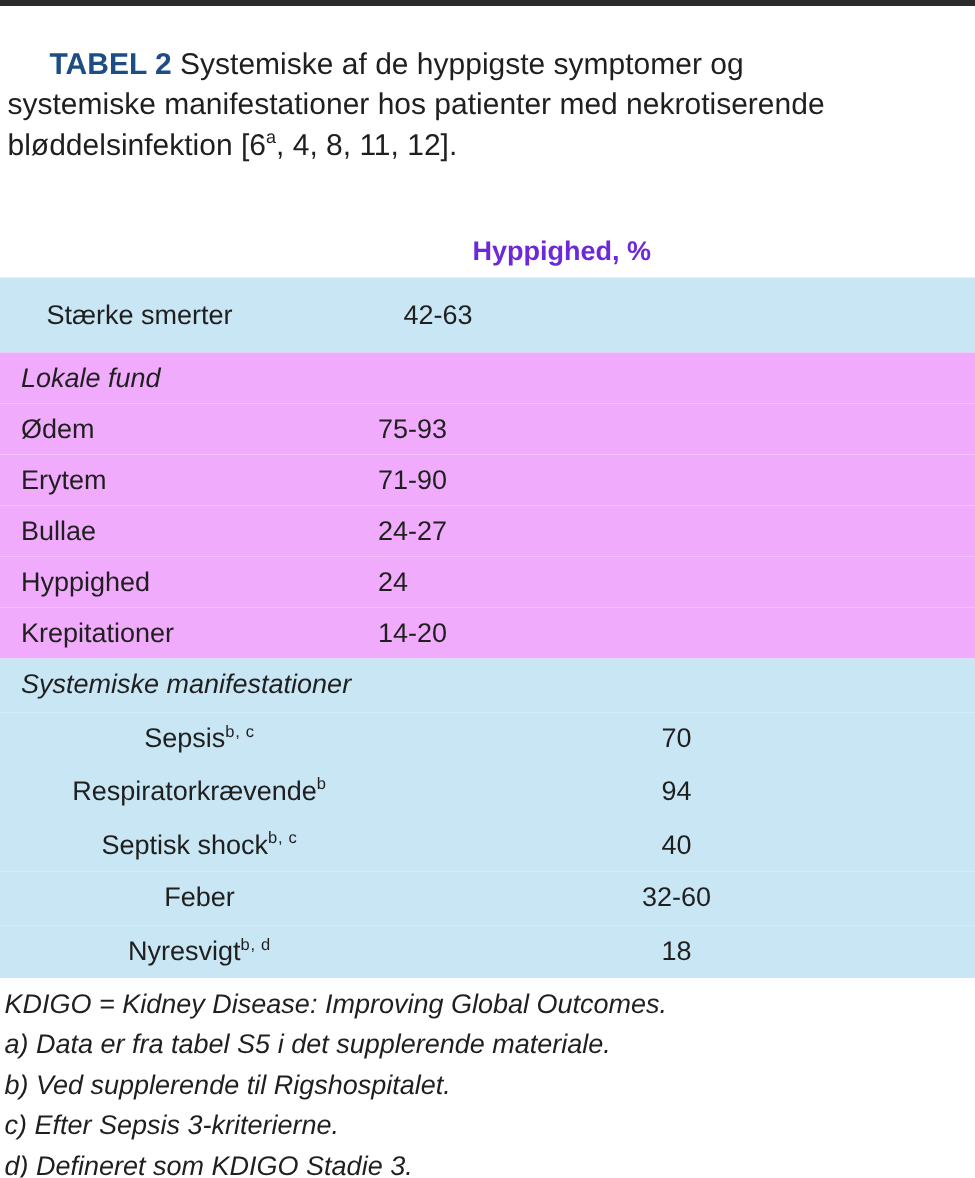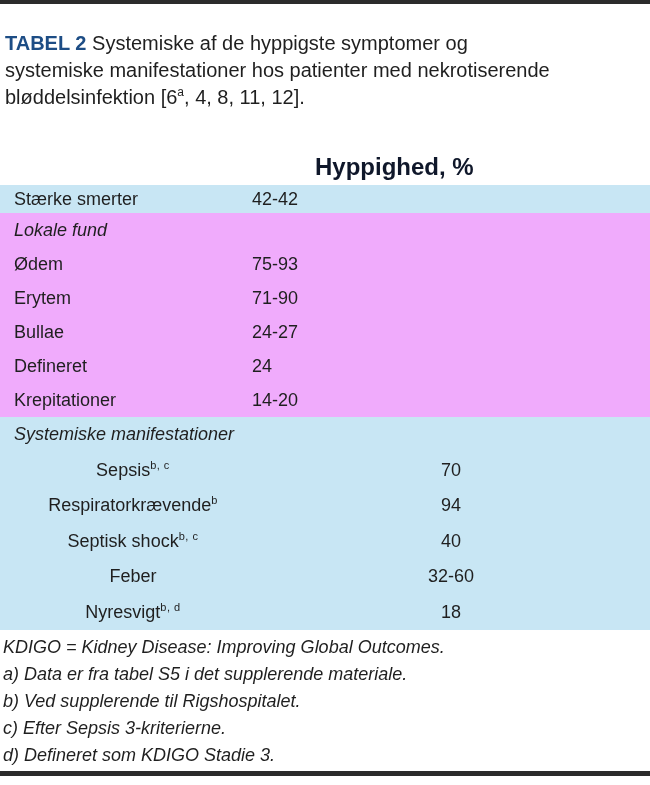--- a/index.html
+++ b/index.html
@@ -8,29 +8,29 @@
     font-family:"Liberation Sans","DejaVu Sans",sans-serif;
     color:#1f1f1f;-webkit-font-smoothing:antialiased;
   }
   .rule{width:650px;background:#2b2b2b;}
   .rule.top{height:4px;}
   .rule.bottom{height:5px;margin-top:2px;}
   .title{
     margin:26px 6px 0 5px;
     font-size:20px;line-height:27px;color:#1f1f1f;
   }
-  .title .tnum{color:#1d4d85;font-weight:bold;}
+  .title .tnum{color:#1d4d85;font-weight:bold;margin-left:28px;}
   .title sup{font-size:12px;line-height:0;}
   .value-header{
     margin:46px 0 8px 315px;
-    font-size:24px;font-weight:bold;line-height:20px;color:#0f172a;
+    font-size:18px;font-weight:bold;line-height:20px;color:#6d28d9;
   }
   .tbl{width:650px;}
   .row{display:flex;align-items:center;height:34px;}
-  .row.h33{height:28px;}
+  .row.h33{height:50px;padding-left:17px;}
   .row.h35{height:35.5px;text-align:center;}
   .band-dark{background:#c8e6f4;}
   .band-light{background:#f0abfc;}
   .cell{font-size:18px;color:#1f1f1f;}
   .cell.label{width:252px;padding-left:14px;box-sizing:border-box;flex-shrink:0;}
   .cell.value{flex:1;}
   .row.section .cell.label{width:auto;font-style:italic;}
   .cell sup{font-size:11px;line-height:0;letter-spacing:0.5px;}
   .footnotes{margin:4px 6px 0 3px;font-size:18px;line-height:27px;color:#1f1f1f;font-style:italic;}
 </style>
@@ -44,21 +44,21 @@
   <div>systemiske manifestationer hos patienter med nekrotiserende</div>
   <div><span>bløddelsinfektion [6</span><sup>a</sup><span>, 4, 8, 11, 12].</span></div>
 </div>
 
 <div class="value-header">Hyppighed, %</div>
 
 <div class="tbl">
 
   <div class="row h33 band-dark">
     <div class="cell label"><span>Stærke smerter</span><sup></sup></div>
-    <div class="cell value">42-42</div>
+    <div class="cell value">42-63</div>
   </div>
 
   <div class="row section band-light">
     <div class="cell label"><span>Lokale fund</span></div>
   </div>
 
   <div class="row band-light">
     <div class="cell label"><span>Ødem</span><sup></sup></div>
     <div class="cell value">75-93</div>
   </div>
@@ -67,21 +67,21 @@
     <div class="cell label"><span>Erytem</span><sup></sup></div>
     <div class="cell value">71-90</div>
   </div>
 
   <div class="row band-light">
     <div class="cell label"><span>Bullae</span><sup></sup></div>
     <div class="cell value">24-27</div>
   </div>
 
   <div class="row band-light">
-    <div class="cell label"><span>Defineret</span><sup></sup></div>
+    <div class="cell label"><span>Hyppighed</span><sup></sup></div>
     <div class="cell value">24</div>
   </div>
 
   <div class="row band-light">
     <div class="cell label"><span>Krepitationer</span><sup></sup></div>
     <div class="cell value">14-20</div>
   </div>
 
   <div class="row h35 section band-dark">
     <div class="cell label"><span>Systemiske manifestationer</span></div>

